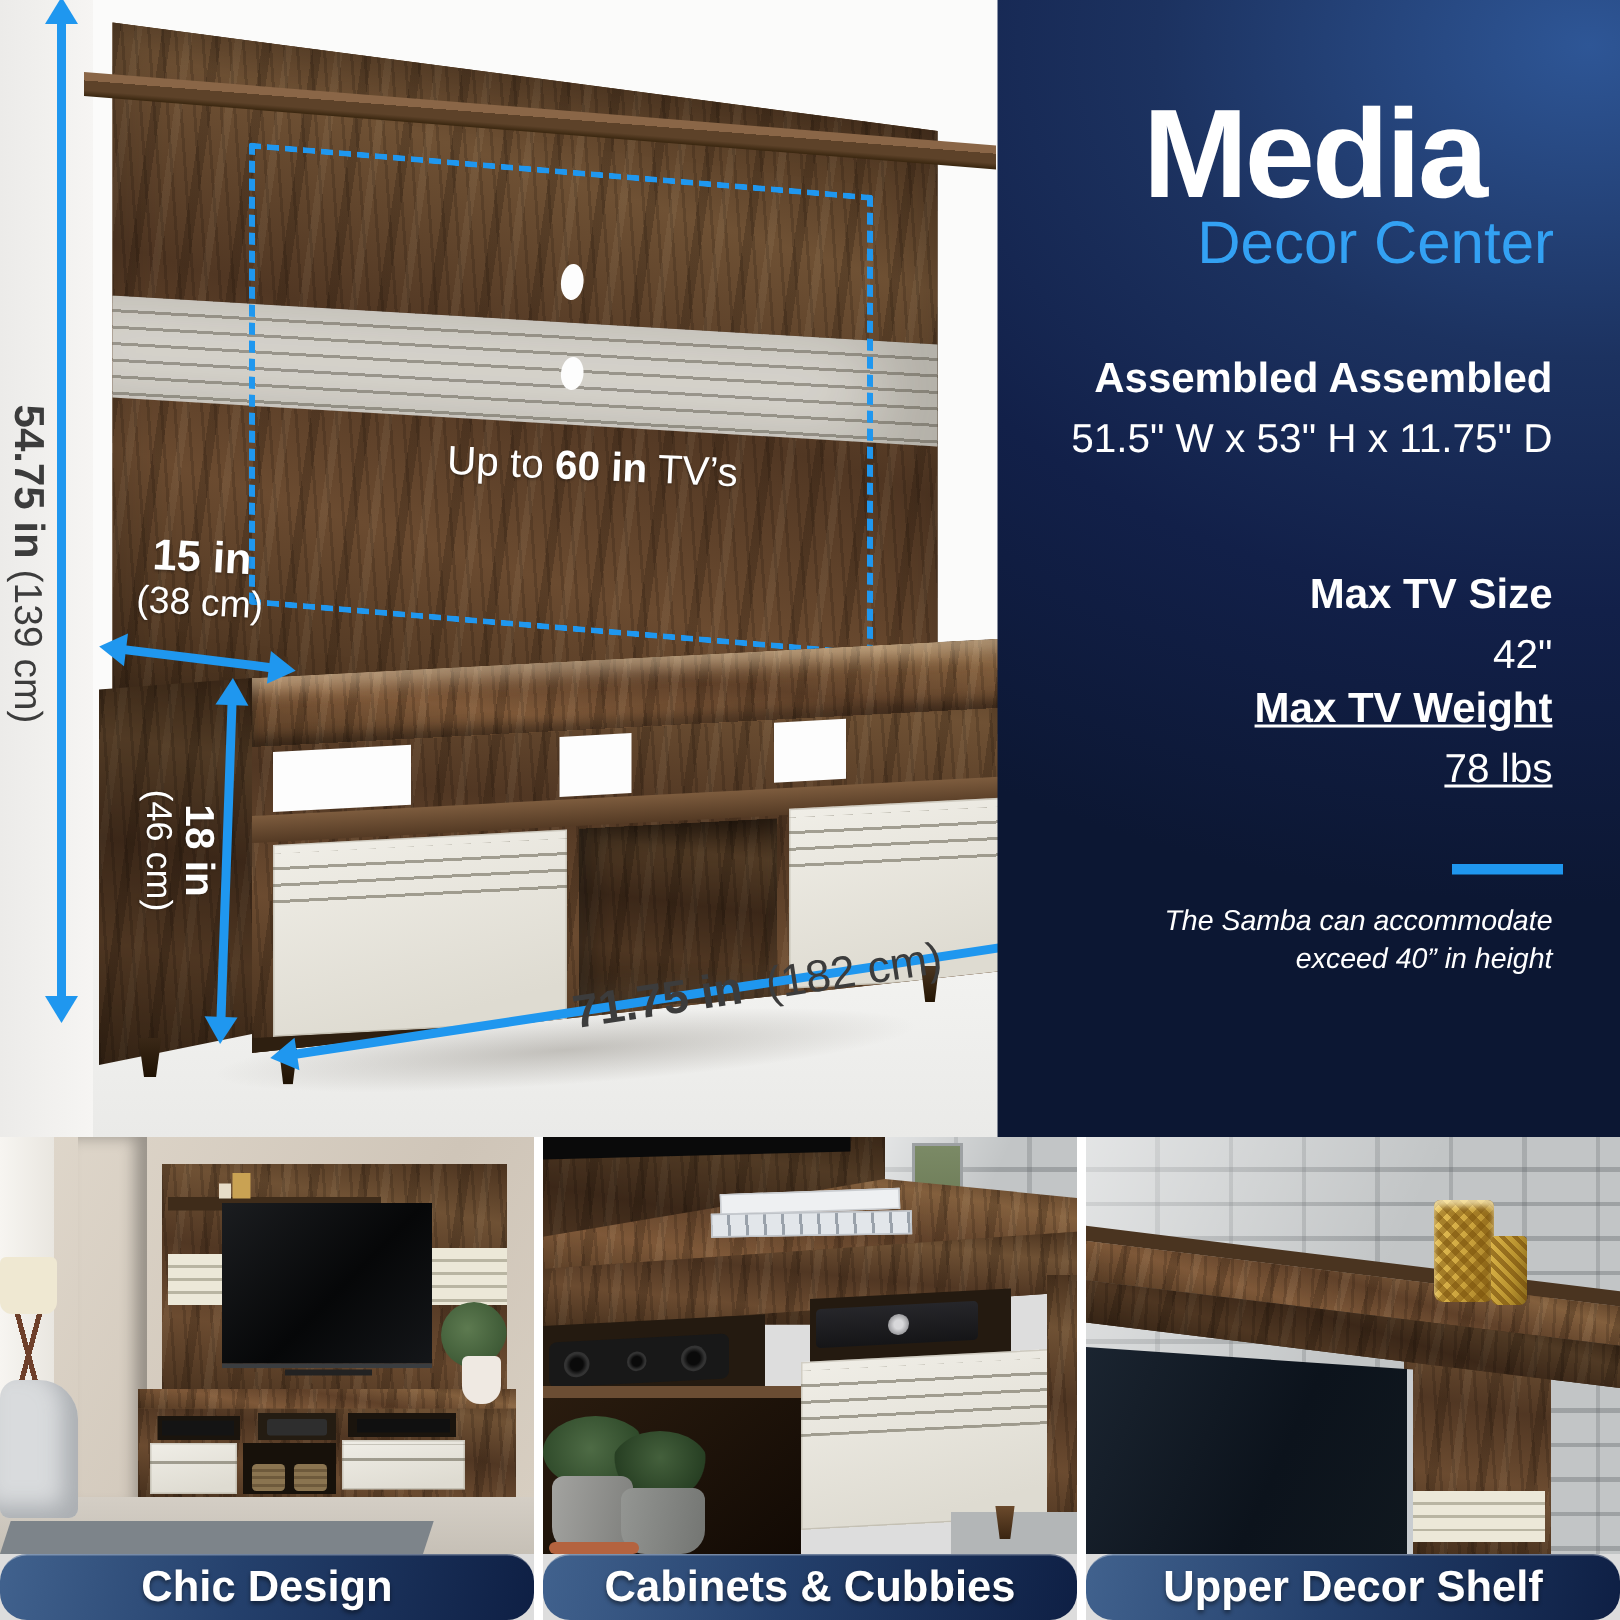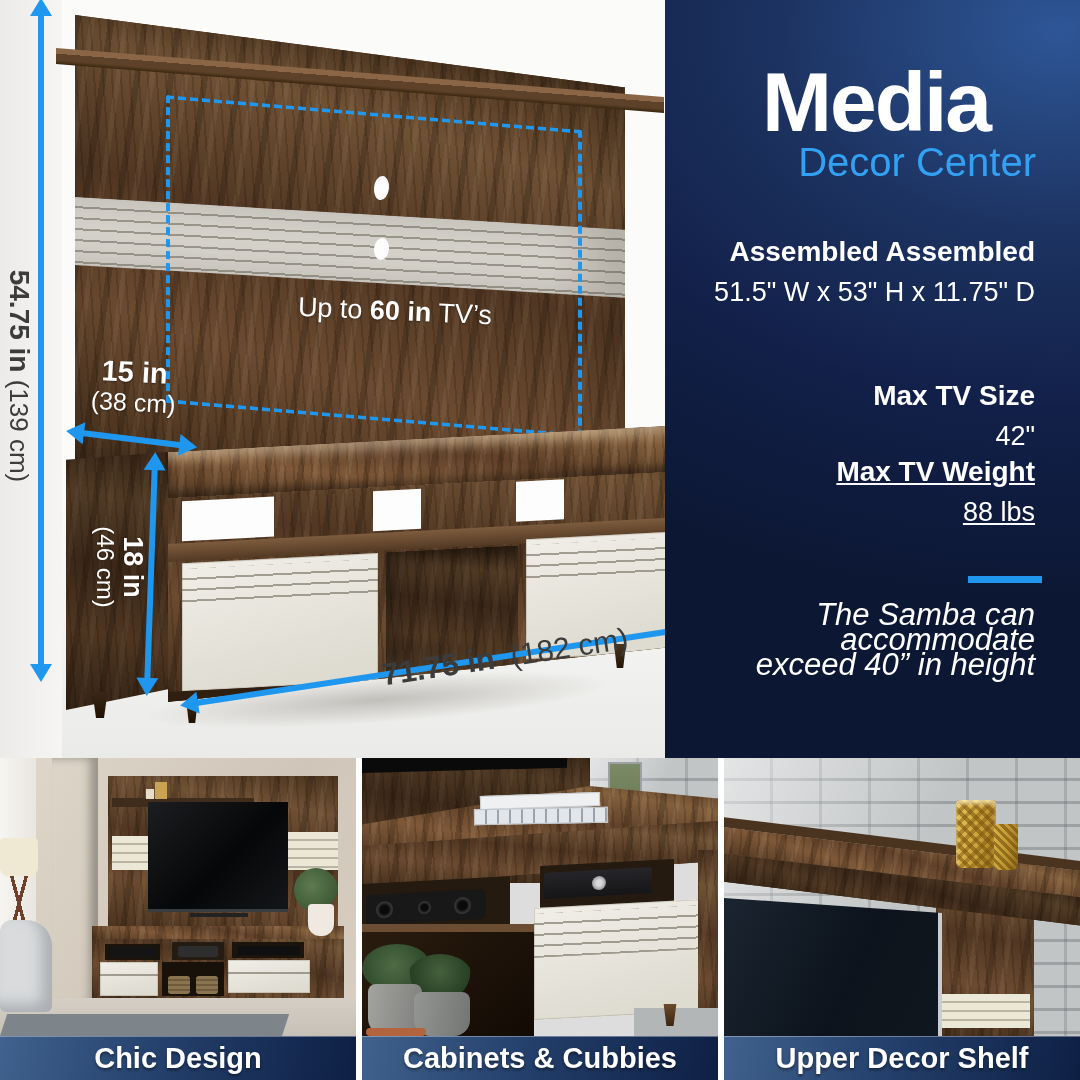--- a/index.html
+++ b/index.html
@@ -52,21 +52,21 @@
     background:radial-gradient(900px 650px at 95% 4%, #2e5696 0%, #1c3260 32%, #122049 58%, #0c1733 88%);}
   .spec{position:absolute;right:45px;text-align:right;color:#fff;}
   .spec .lbl{font-size:28px;font-weight:bold;}
   .spec .val{font-size:27px;margin-top:9px;}
 
   
   .photo{position:absolute;top:758px;width:356px;height:322px;overflow:hidden;background:#ddd;}
   .caption-bar{position:absolute;left:0;bottom:0;width:100%;height:44px;
     background:linear-gradient(102deg,#41628e 0%,#24406c 45%,#0e1f44 100%);
     border-top:1px solid rgba(255,255,255,.35);
-    display:flex;align-items:center;justify-content:center;}
+    display:flex;align-items:center;justify-content:center;border-radius:18px;}
   .caption-bar span{color:#fff;font-size:29px;font-weight:bold;text-shadow:0 2px 3px rgba(0,0,0,.45);}
 </style>
 </head>
 <body>
 
 <div id="stage">
 
   <div class="abs" style="left:0;top:0;width:665px;height:758px;background:linear-gradient(to bottom,#fbfbfa 0 62%,#f4f4f2 82%,#eaeae8 100%);">
 
     <div class="abs" style="left:0;top:0;width:62px;height:758px;background:linear-gradient(to right,#ecebe9,#f6f5f3);"></div>
@@ -151,26 +151,26 @@
     <div class="spec" style="top:236px;">
       <div class="lbl">Assembled Assembled</div>
       <div class="val">51.5" W x 53" H x 11.75" D</div>
     </div>
     <div class="spec" style="top:360px;margin-top:20px;">
       <div class="lbl">Max TV Size</div>
       <div class="val">42"</div>
     </div>
     <div class="spec" style="top:456px;text-decoration:underline;">
       <div class="lbl">Max TV Weight</div>
-      <div class="val">88 lbs</div>
+      <div class="val">78 lbs</div>
     </div>
 
     <div class="abs" style="right:38px;top:576px;width:74px;height:7px;background:#1f97ef;"></div>
 
-    <div class="abs" style="right:45px;top:602px;text-align:right;color:#fff;font-style:italic;font-size:31px;line-height:25px;">
+    <div class="abs" style="right:45px;top:602px;text-align:right;color:#fff;font-style:italic;font-size:19px;line-height:25px;">
       <div>The Samba can accommodate</div>
       <div>exceed 40” in height</div>
     </div>
   </div>
 
   <div class="photo" style="left:0;">
     <div class="abs" style="left:0;top:0;width:356px;height:278px;background:linear-gradient(120deg,#e0d8cc,#cfc5b8 60%,#d8cfc2);"></div>
     <div class="abs" style="left:0;top:0;width:36px;height:250px;background:linear-gradient(to right,#f7f5f1,#e9e6e0);"></div>
     <div class="abs" style="left:52px;top:0;width:46px;height:248px;background:repeating-linear-gradient(to right,#7b5c42 0 7px,#55globa3b28 7px 10px),repeating-linear-gradient(to right,#7b5c42 0 7px,#553b28 7px 10px);box-shadow:inset -8px 0 10px rgba(0,0,0,.3);"></div>
     <div class="abs wood" style="left:108px;top:18px;width:230px;height:160px;"></div>

